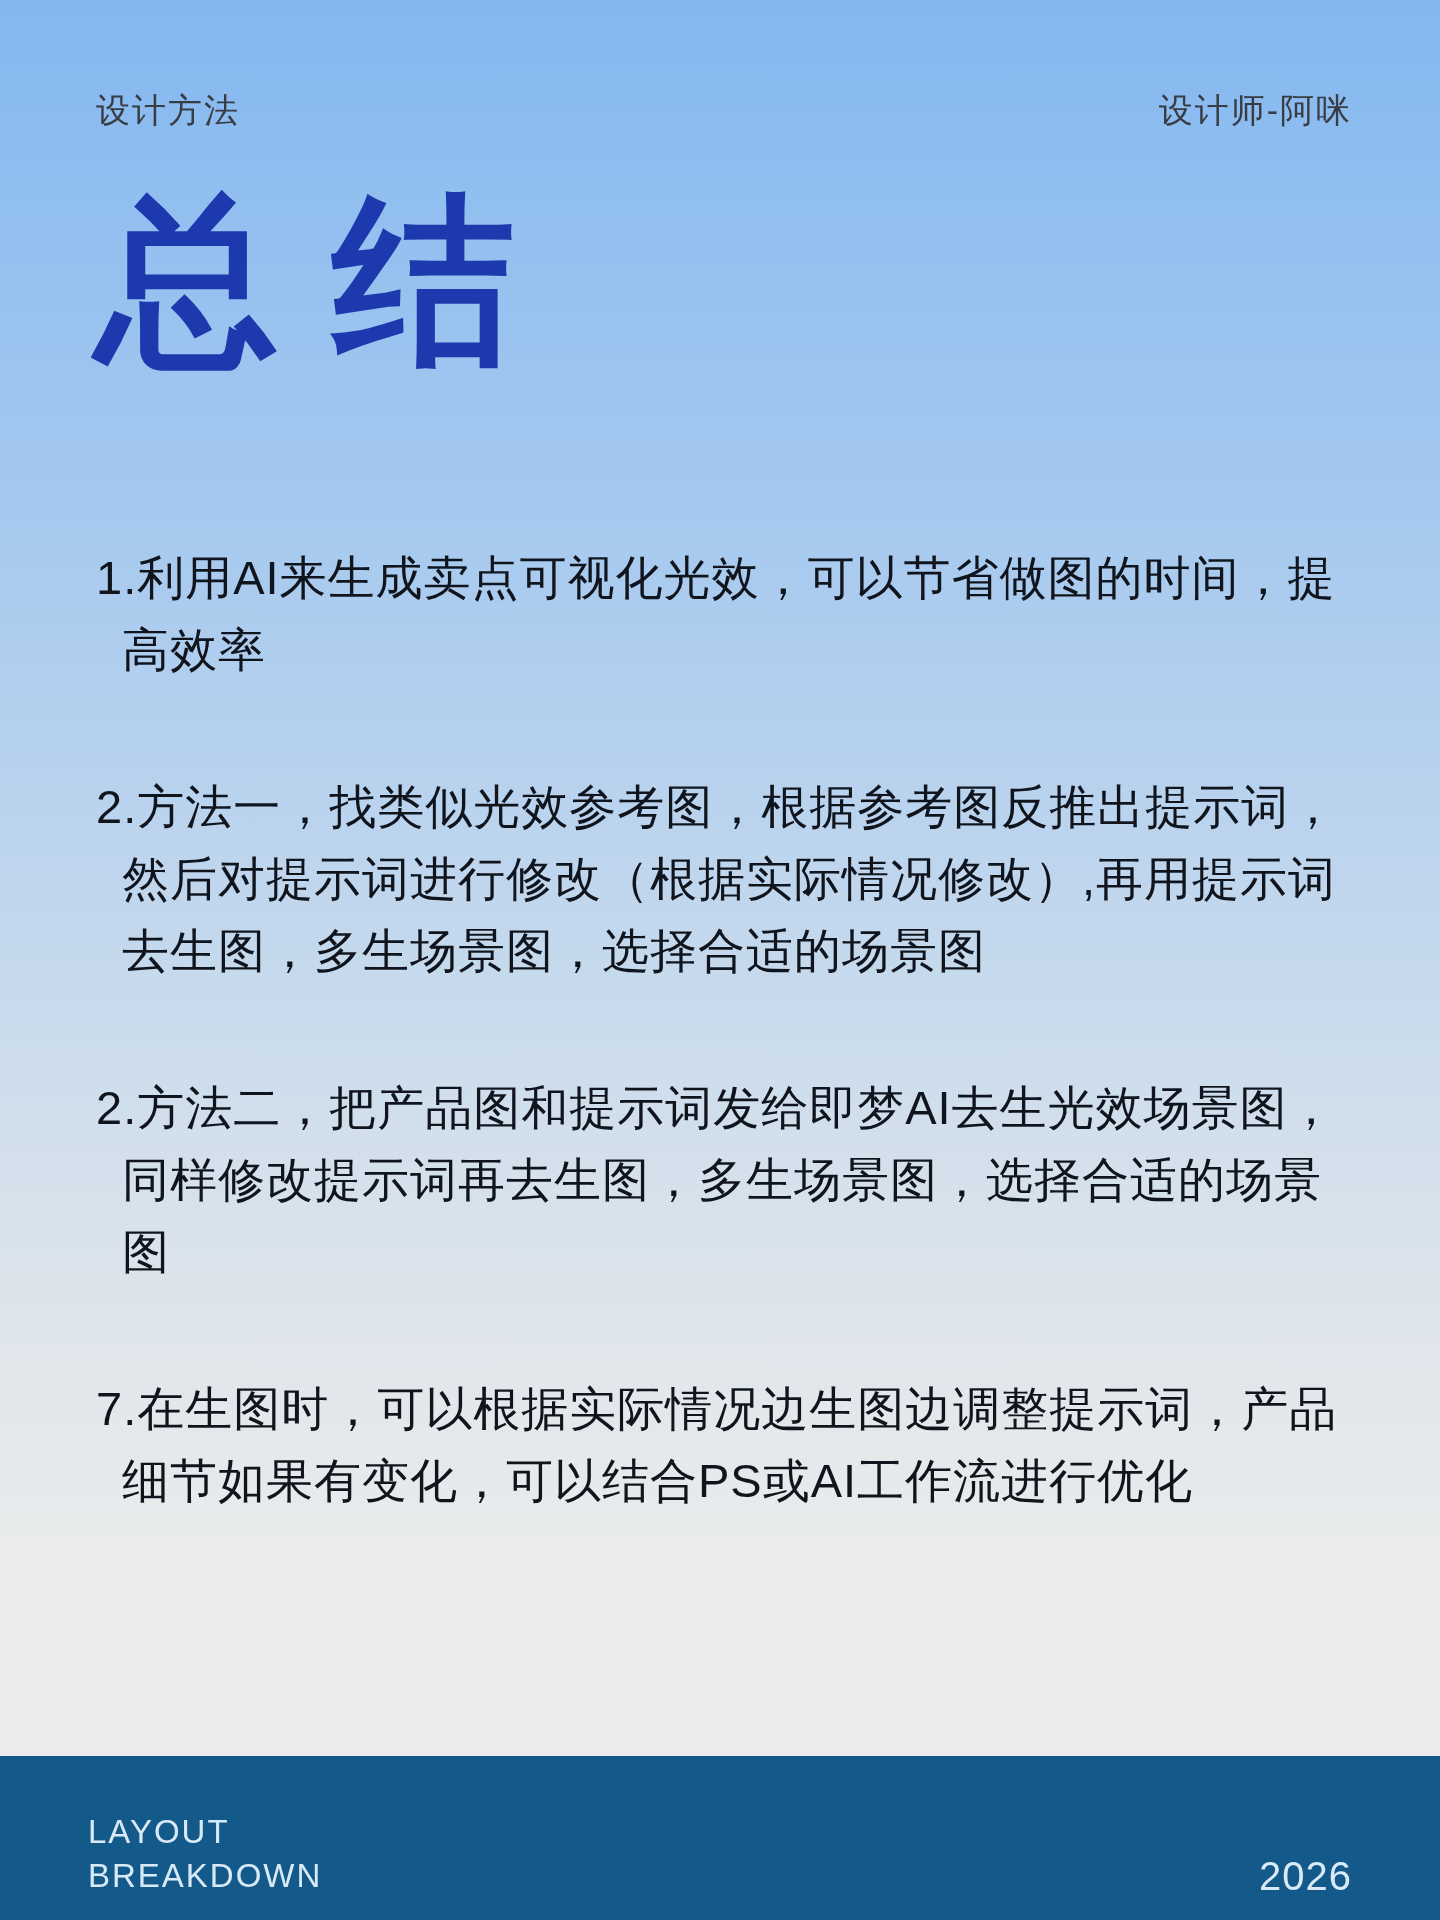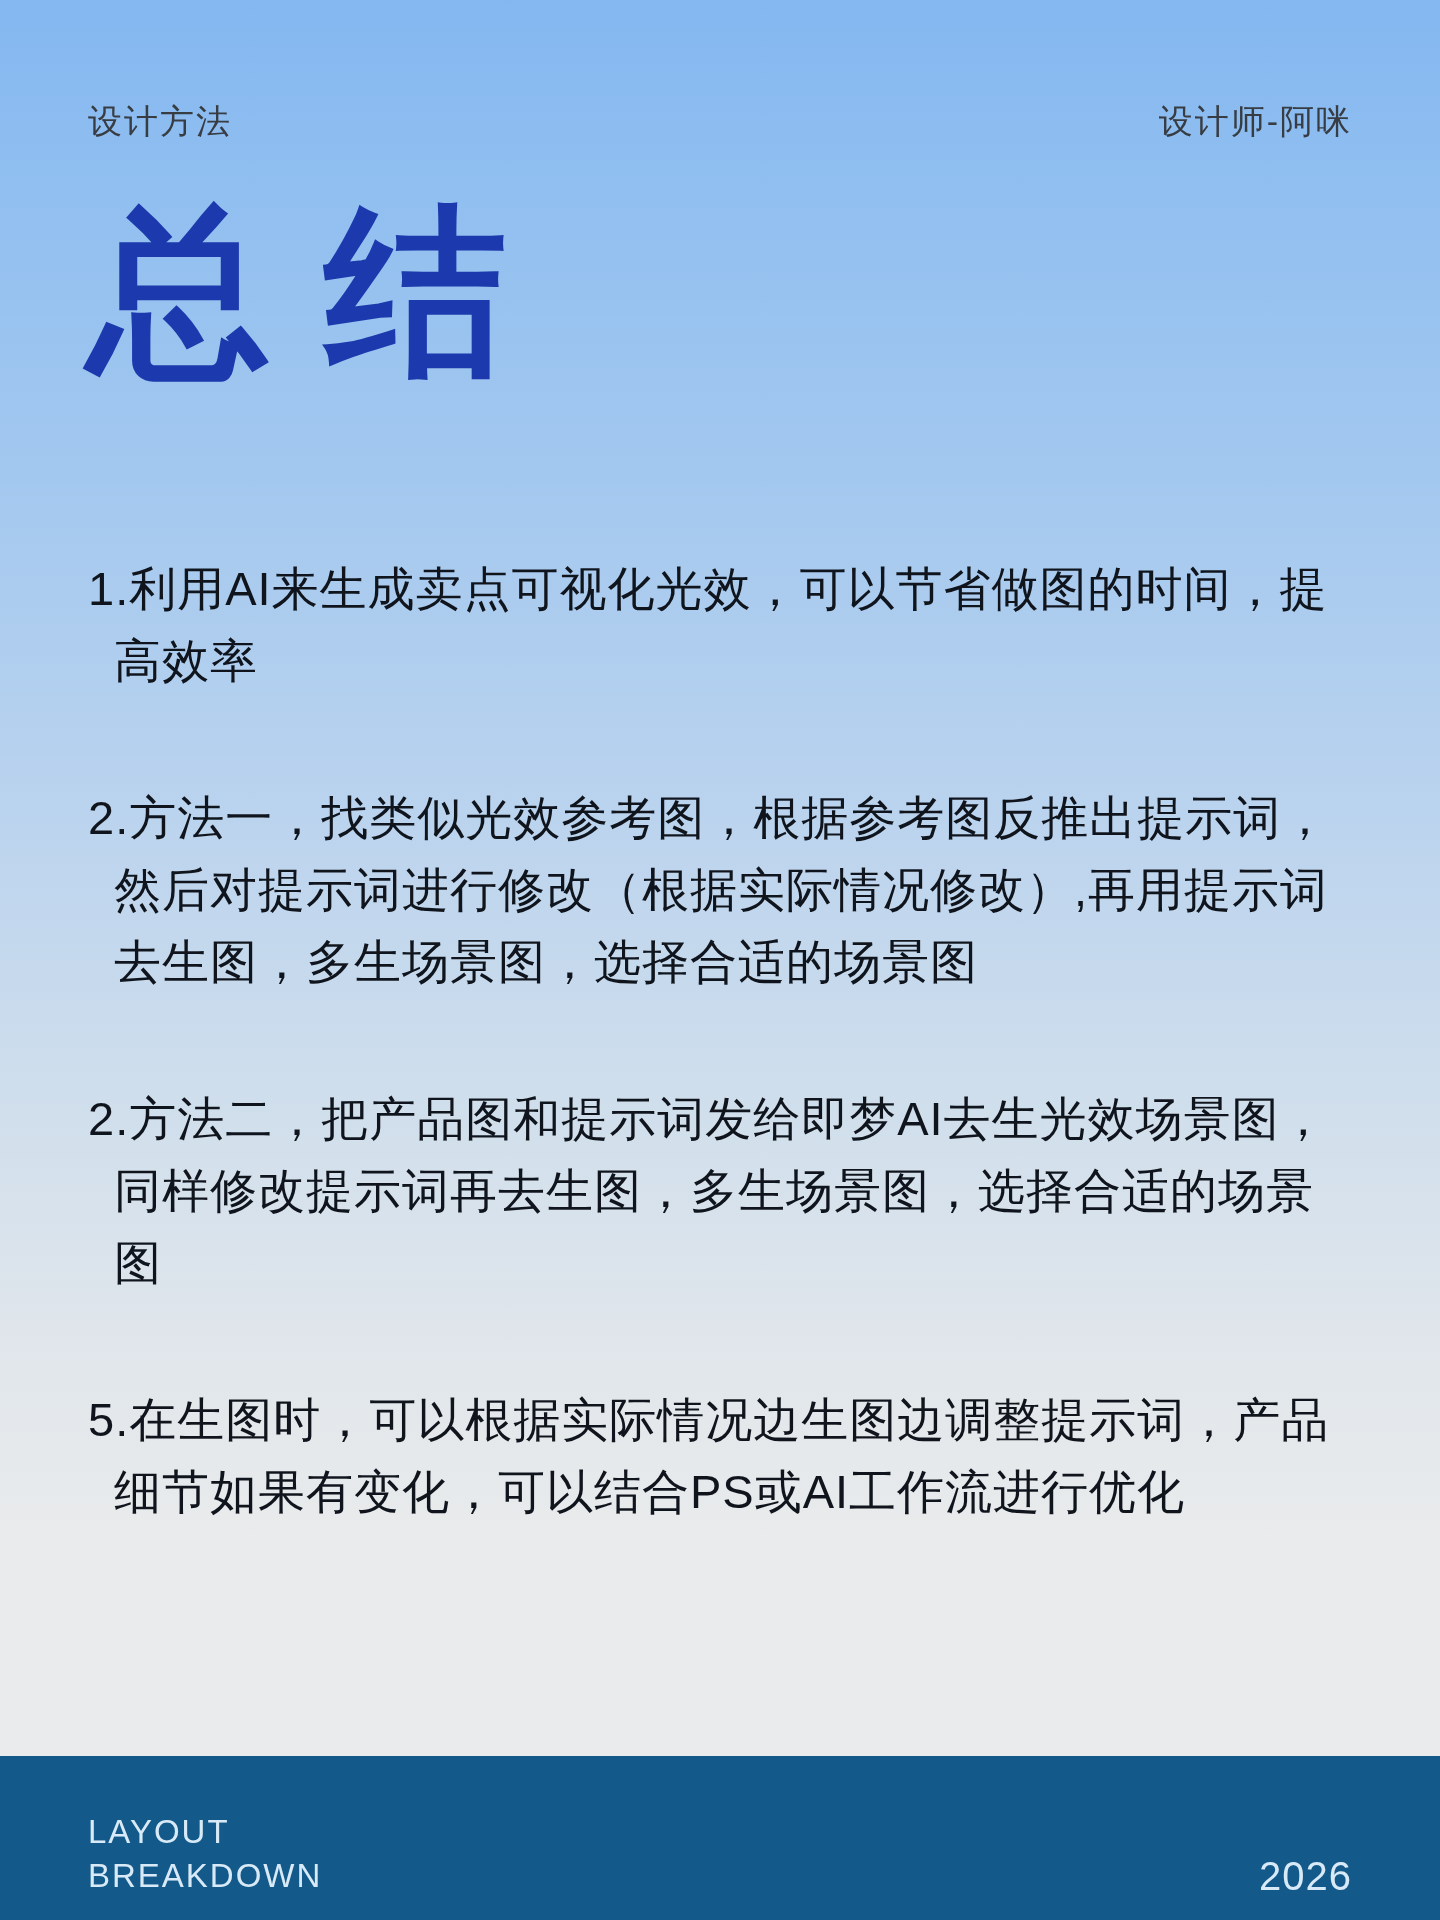--- a/index.html
+++ b/index.html
@@ -15,22 +15,23 @@
       #a3c8ef 25%,
       #bad3ee 42%,
       #cfdeec 57%,
       #e0e6eb 70%,
       #e9ebec 80%,
       var(--bg-bottom) 93.3%,
       var(--bg-bottom) 100%);
   }
   .main{
     position:absolute;inset:0;
-    padding:15px 88px;
+    padding:4px 88px;
     box-sizing:border-box;
+    margin-left:8px;
   }
   .header{
     display:flex;
     justify-content:space-between;
     align-items:flex-start;
     padding-top:86px;
     font-size:34px;
     line-height:40px;
     font-weight:400;
     letter-spacing:2px;
@@ -93,21 +94,21 @@
       <span>设计方法</span>
       <span>设计师-阿咪</span>
     </div>
 
     <div class="title">总 结</div>
 
     <div class="points">
       <p>1.利用AI来生成卖点可视化光效，可以节省做图的时间，提高效率</p>
       <p>2.方法一，找类似光效参考图，根据参考图反推出提示词，然后对提示词进行修改（根据实际情况修改）,再用提示词去生图，多生场景图，选择合适的场景图</p>
       <p>2.方法二，把产品图和提示词发给即梦AI去生光效场景图，同样修改提示词再去生图，多生场景图，选择合适的场景图</p>
-      <p>5.在生图时，可以根据实际情况边生图边调整提示词，产品细节如果有变化，可以结合PS或AI工作流进行优化</p>
+      <p>7.在生图时，可以根据实际情况边生图边调整提示词，产品细节如果有变化，可以结合PS或AI工作流进行优化</p>
     </div>
 
   </div>
 
   <div class="footer">
     <div class="brand">
       <div>LAYOUT</div>
       <div>BREAKDOWN</div>
     </div>
     <div class="year">2026</div>

